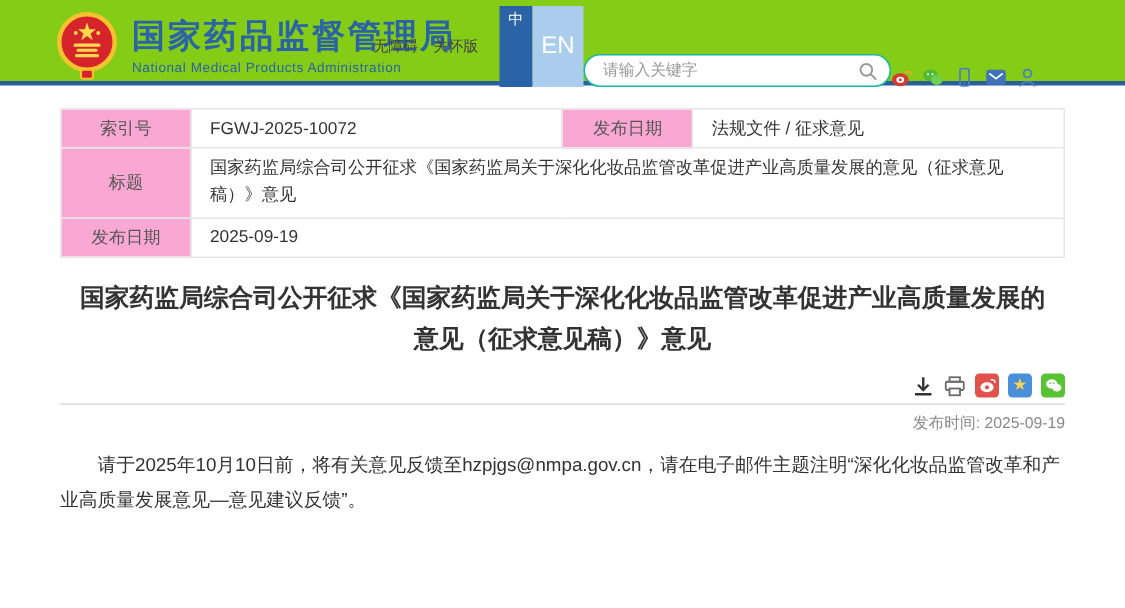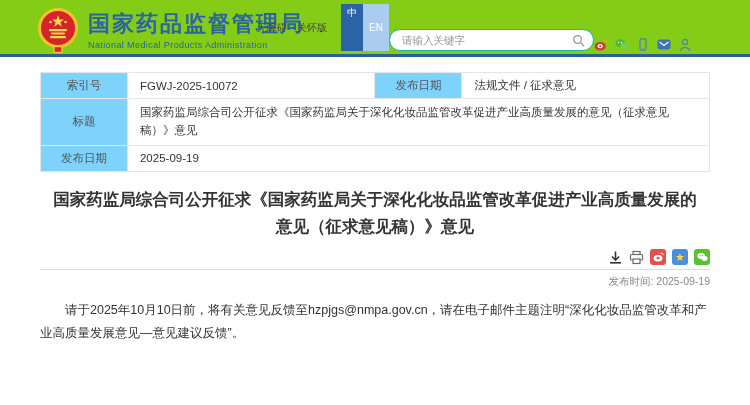--- a/index.html
+++ b/index.html
@@ -11,39 +11,39 @@
   .logo-wrap { position:absolute; left:38px; top:8px; display:flex; align-items:center; gap:10px; cursor:pointer; }
   .emblem { width:40px; height:46px; }
   .site-title { color:#2a63a6; font-size:22px; font-weight:bold; letter-spacing:2px; line-height:1.1; }
   .site-subtitle { color:#2a63a6; font-size:9px; letter-spacing:0.4px; margin-top:3px; }
 
   .header-right { position:absolute; right:58px; top:4px; display:flex; flex-direction:row; align-items:flex-end; }
   .topbar { display:flex; align-items:center; gap:10px; font-size:10px; color:#444; }
   .top-link { cursor:pointer; }
   .lang-toggle { display:flex; margin-left:4px; }
   .lang-zh { background:#2a63a6; color:#fff; font-size:10px; padding:2px 6px; cursor:pointer; }
-  .lang-en { background:#aacdee; color:#fff; font-size:10px; padding:18px 6px; cursor:pointer; }
+  .lang-en { background:#aacdee; color:#fff; font-size:16px; padding:18px 6px; cursor:pointer; }
 
   .search-pill { margin-top:5px; width:205px; height:22px; border:1px solid #14b8a6; border-radius:12px;
     display:flex; align-items:center; padding:0 8px 0 12px; background:#fff; }
   .search-input { flex:1; border:none; outline:none; font-size:10.5px; color:#333; background:transparent; }
   .search-input::placeholder { color:#999; }
   .mag { width:13px; height:13px; cursor:pointer; flex:none; }
 
   .social-row { margin-top:5px; display:flex; align-items:center; gap:7px; }
   .s-ico { width:14px; height:13px; cursor:pointer; }
 
   .blue-bar { height:3px; background:#2b5f9c; width:750px; }
 
   
   .content { padding:0 40px; }
 
   table.meta { width:100%; border-collapse:collapse; margin-top:15px; font-size:11.5px; color:#333; }
   table.meta td { border:1px solid #e6e6e6; padding:5px 12px; }
-  td.lbl { background:#7dd3fc; color:#555; text-align:center; width:13%; }
+  td.lbl { background:#f9a8d4; color:#555; text-align:center; width:13%; }
   td.val-index { width:37%; }
   td.val { line-height:1.55; }
 
   .article-title { margin:14px auto 0; max-width:650px; text-align:center;
     font-size:16.5px; font-weight:bold; color:#333; line-height:1.65; }
 
   .tools-row { display:flex; justify-content:flex-end; align-items:center; gap:6px; margin-top:9px; }
   .tool-ico { width:15px; height:15px; cursor:pointer; }
   .sq { width:16px; height:16px; border-radius:3px; display:flex; align-items:center; justify-content:center; cursor:pointer; }
   .sq-weibo { background:#e0524a; }

